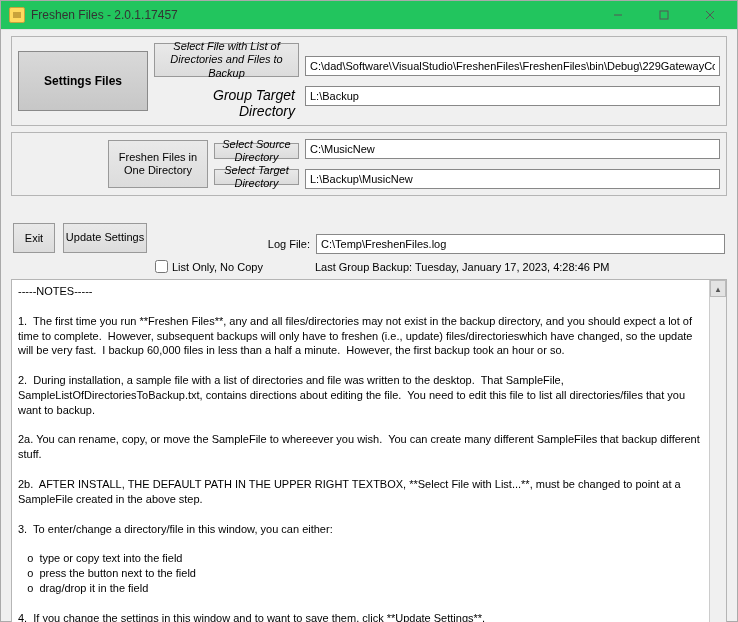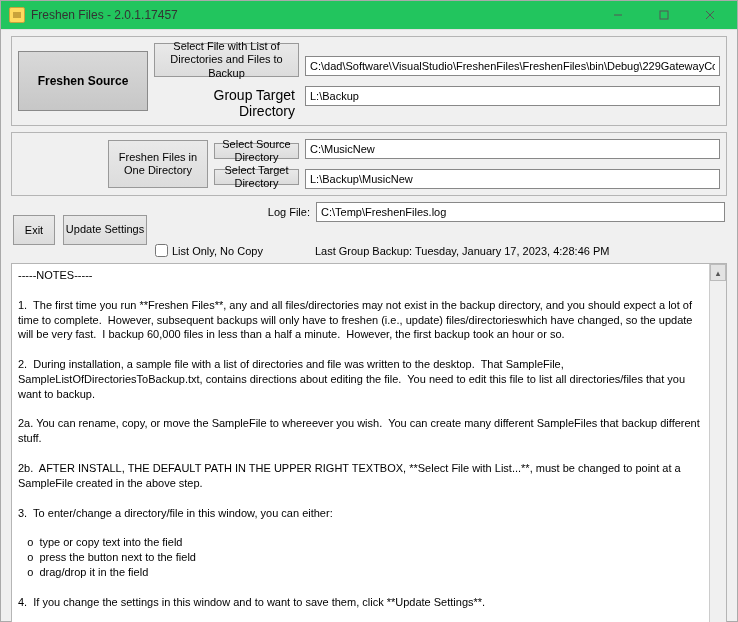--- a/index.html
+++ b/index.html
@@ -8,32 +8,32 @@
   .titlebar { height: 30px; display: flex; align-items: center; padding: 0 4px 0 8px; background: #22c55e; border-bottom: 1px solid #e0e0e0; }
   .titlebar .icon { width: 16px; height: 16px; background: #ffd95e; border: 1px solid #c9a33b; border-radius: 2px; margin-right: 6px; display:flex;align-items:center;justify-content:center;}
   .titlebar .icon::after{content:"";width:8px;height:6px;background:#c9a33b;}
   .titlebar .title { flex: 1; color: #333; font-size: 12px; }
   .winbtns { display: flex; }
   .winbtn { width: 46px; height: 28px; display: flex; align-items: center; justify-content: center; color: #555; cursor: pointer; }
   .content { flex: 1; padding: 6px 10px 10px 10px; display: flex; flex-direction: column; gap: 6px; }
   .groupbox { border: 1px solid #b5b5b5; padding: 6px; background: #f0f0f0; }
   .row1 { display: flex; align-items: center; gap: 6px; }
   .bigbtn { width: 130px; height: 60px; background: linear-gradient(#d9d9d9,#c7c7c7); border: 1px solid #8a8a8a; display: flex; align-items: center; justify-content: center; font-weight: bold; font-size: 12px; text-align: center; cursor:pointer;}
-  .midcol { display: flex; flex-direction: column; gap: 10px; }
+  .midcol { display: flex; flex-direction: column; gap: 10px; font-style: italic; }
   .selbtn { width: 145px; height: 34px; background: linear-gradient(#e9e9e9,#dcdcdc); border: 1px solid #999; font-size: 11px; text-align: center; line-height: 1.2; padding: 2px 4px; display:flex;align-items:center;justify-content:center;cursor:pointer;}
   .grouplabel { width: 145px; text-align: right; font-size: 14px; padding-right:4px;}
   .inputs { flex: 1; display: flex; flex-direction: column; gap: 10px; }
   .textfield { width: 100%; height: 20px; border: 1px solid #888; background: #fff; font-size: 11px; padding: 2px 4px; font-family: inherit; }
   .row2 { display: flex; align-items: center; gap: 6px; }
   .bigbtn2 { width: 100px; height: 48px; background: linear-gradient(#e9e9e9,#dcdcdc); border: 1px solid #999; display: flex; align-items: center; justify-content: center; font-size: 11px; text-align: center; line-height: 1.2; padding:4px; cursor:pointer; margin-left:90px;}
   .row2 .midcol .selbtn { width: 85px; height: 16px; }
   .row3 { display: flex; align-items: center; gap: 8px; padding: 0 2px; }
   .smallbtn { width: 42px; height: 30px; background: linear-gradient(#e9e9e9,#dcdcdc); border: 1px solid #999; font-size: 11px; display:flex;align-items:center;justify-content:center;cursor:pointer;}
   .updatebtn { width: 84px; height: 30px; background: linear-gradient(#e9e9e9,#dcdcdc); border: 1px solid #999; font-size: 11px; text-align:center; line-height:1.2; display:flex;align-items:center;justify-content:center;cursor:pointer;}
-  .logrow { flex:1; display:flex; flex-direction:column; gap:22px; }
+  .logrow { flex:1; display:flex; flex-direction:column; gap:6px;margin-top:32px; }
   .logline { display:flex; align-items:center; gap:6px; }
   .loglabel { width: 155px; text-align: right; font-size: 11px; }
   .checkbox-wrap { display:flex; align-items:center; gap:4px; font-size:11px;}
   .checkbox-wrap input { width:13px; height:13px; }
   .status { font-size: 11px; }
   .notes-wrap { flex:1; border:1px solid #b5b5b5; background:#fff; position:relative; display:flex;}
   .notes { flex:1; padding:4px 6px; font-size:11px; line-height:1.35; overflow:auto; white-space:pre-wrap;}
   .scrollbar { width:17px; background:#f0f0f0; border-left:1px solid #ccc; display:flex; flex-direction:column; justify-content:space-between;}
   .sbtn { height:17px; background:#e3e3e3; border:1px solid #bbb; display:flex;align-items:center;justify-content:center;font-size:9px;color:#555;cursor:pointer;}
   svg{display:block;}
@@ -62,21 +62,21 @@
             <line x1="9" y1="1" x2="1" y2="9" stroke="currentColor" stroke-width="1"></line>
           </svg>
         </div>
     </div>
   </div>
 
   <div class="content">
 
     <div class="groupbox">
       <div class="row1">
-        <div class="bigbtn">Freshen Source</div>
+        <div class="bigbtn">Settings Files</div>
         <div class="midcol">
           <div class="selbtn">Select File with List of Directories and Files to Backup</div>
           <div class="grouplabel">Group Target Directory</div>
         </div>
         <div class="inputs">
           <input class="textfield" value="C:\dad\Software\VisualStudio\FreshenFiles\FreshenFiles\bin\Debug\229GatewayCom" style="">
           <input class="textfield" value="L:\Backup" style="">
         </div>
       </div>
     </div>

